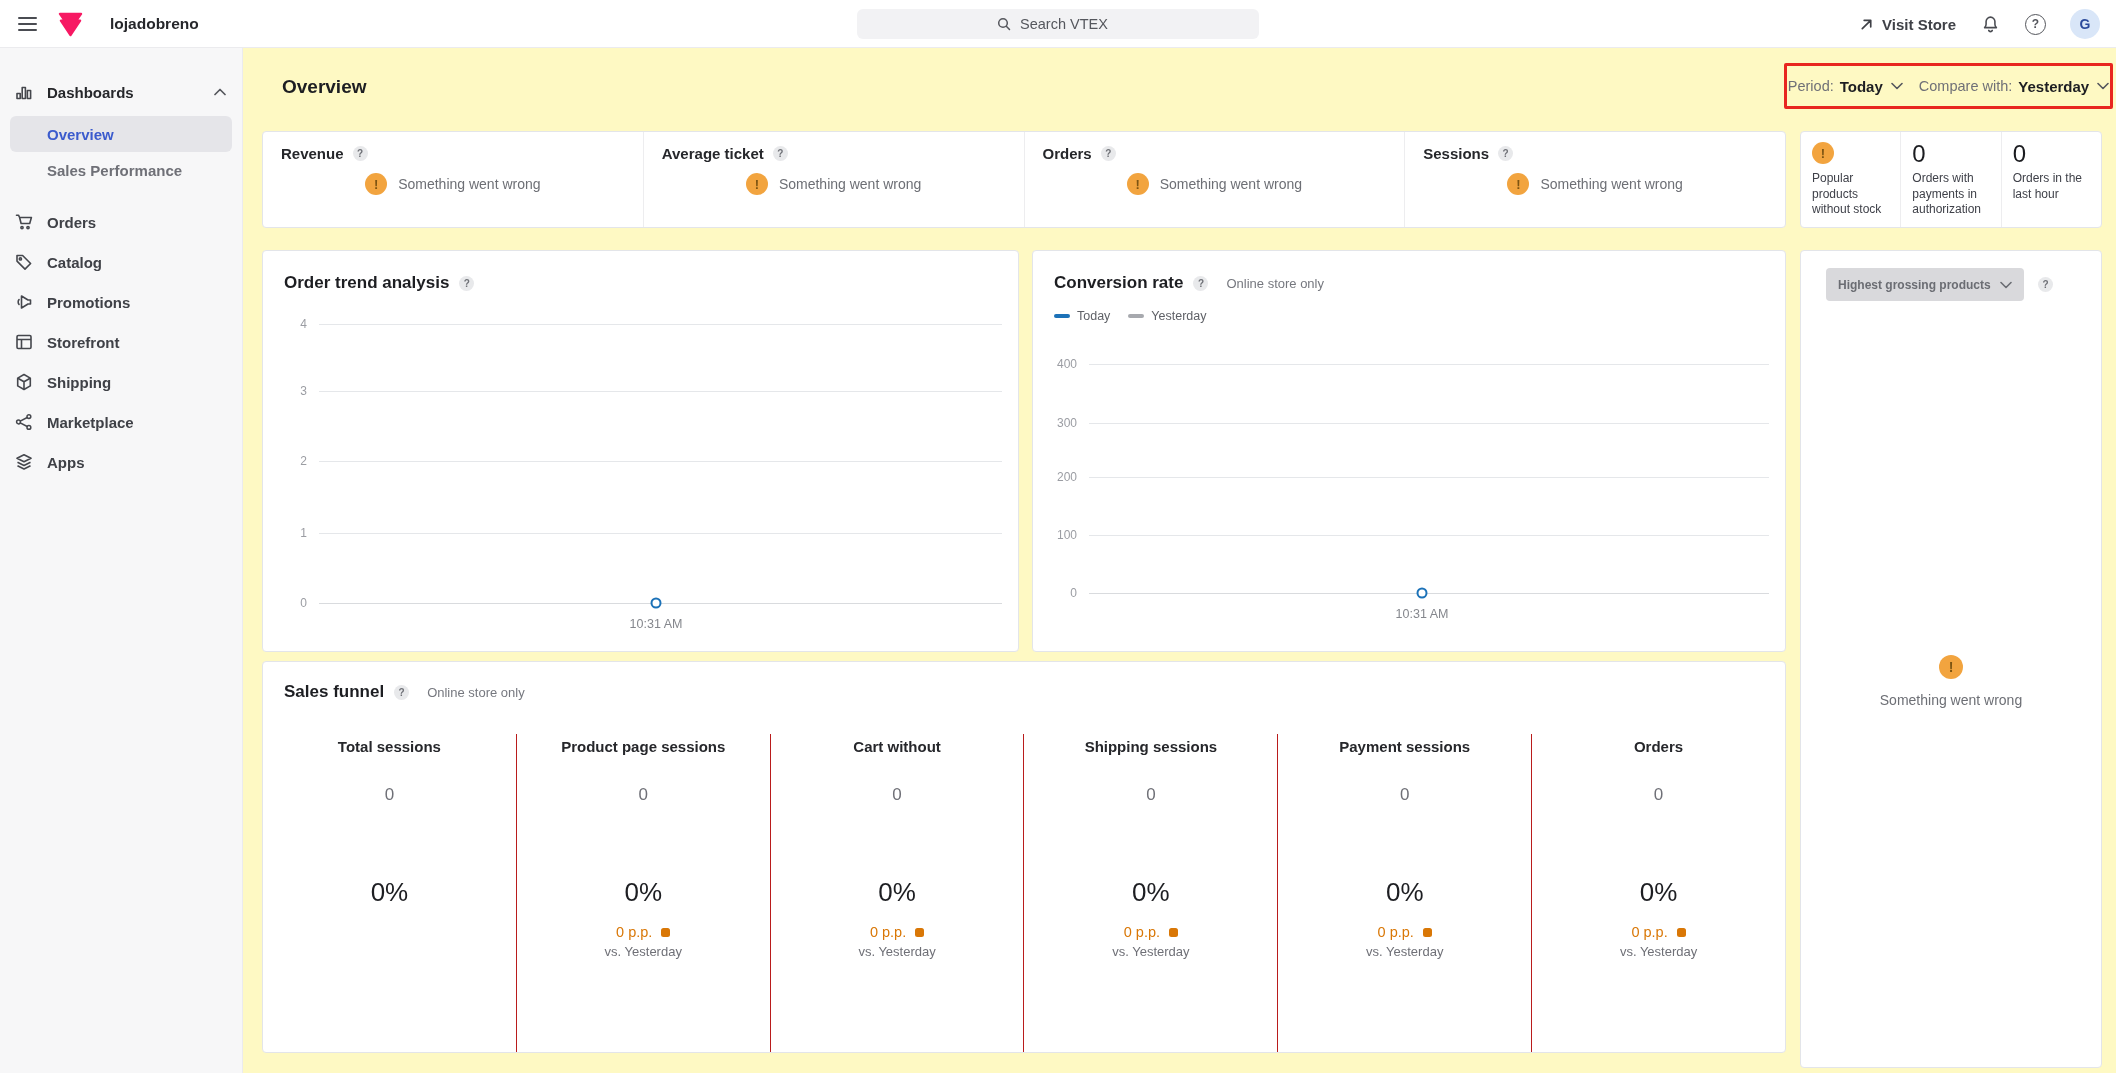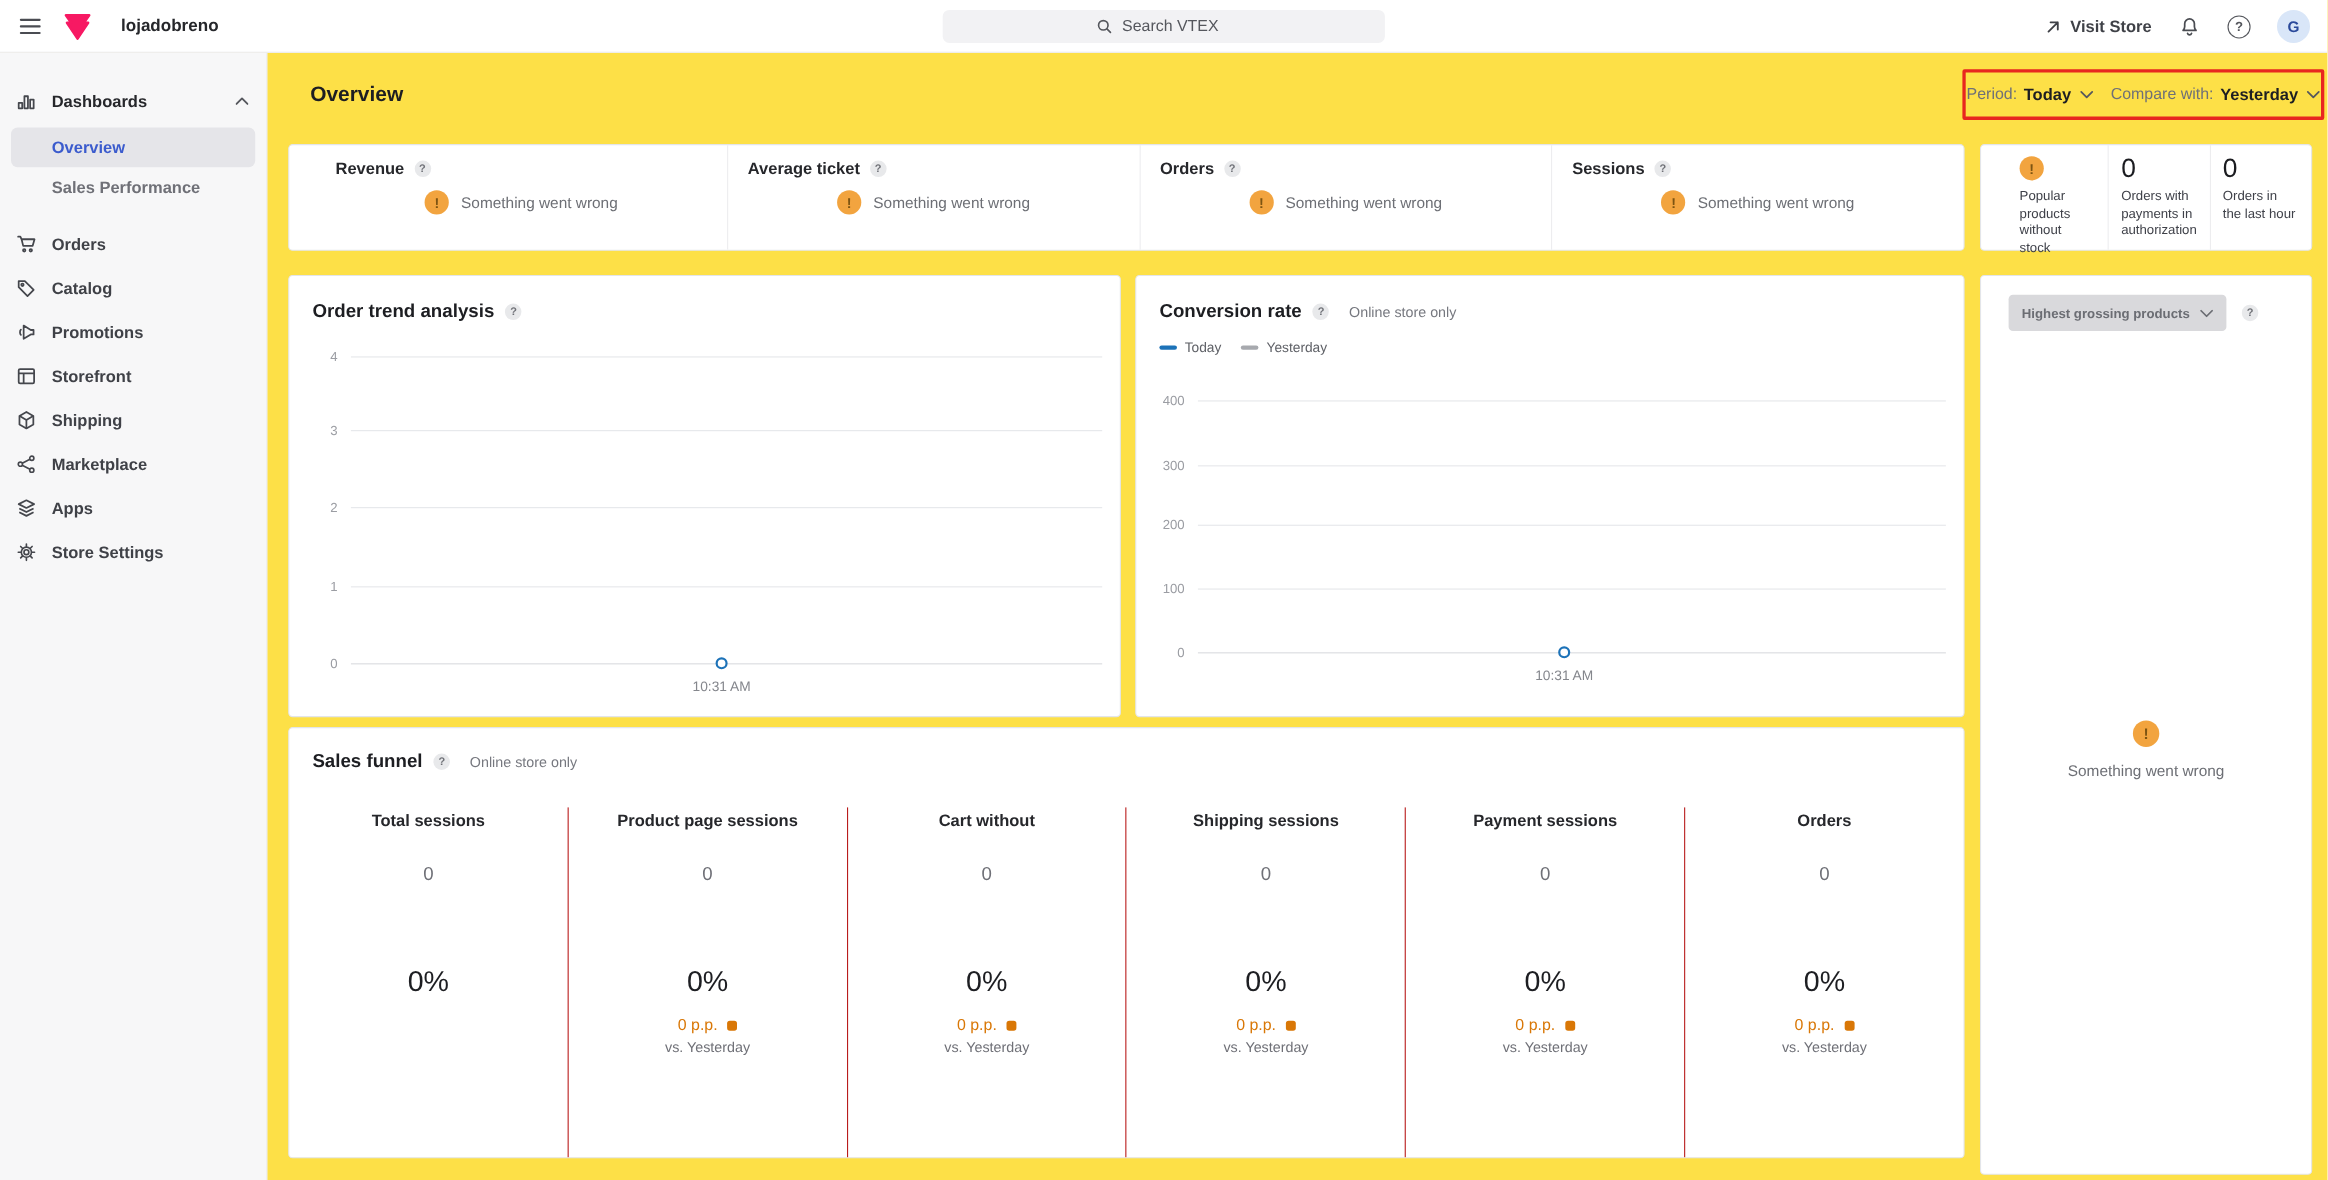--- a/index.html
+++ b/index.html
@@ -1,19 +1,19 @@
 <!DOCTYPE html>
 <html><head>
 <meta charset="utf-8">
 <style>
   * { margin:0; padding:0; box-sizing:border-box; }
   html,body { background:#ffffff; }
   #app {
     position:relative; width:2116px; height:1073px; overflow:hidden;
-    font-family:"Liberation Sans", sans-serif; background:#fde047; color:#26272b;
+    font-family:"Liberation Sans", sans-serif; background:#fef9c3; color:#26272b;
   }
   svg { display:block; }
 
   
   .topbar { position:absolute; top:0; left:0; right:0; height:48px; background:#fff;
             border-bottom:1px solid #ebebee; z-index:10; }
   .topbar-left { position:absolute; left:16px; top:0; height:48px; display:flex; align-items:center; gap:18px; }
   .hamburger { display:flex; flex-direction:column; gap:4px; cursor:pointer; padding:4px 2px; }
   .hamburger span { width:19px; height:2.2px; background:#4a4c52; border-radius:1px; }
   .store-name { font-size:15.5px; font-weight:700; color:#26272b; margin-left:8px; }
@@ -51,21 +51,21 @@
   .page-title { position:absolute; left:282px; top:76px; font-size:19px; font-weight:700; color:#1d1e22; }
   .period-box { position:absolute; left:1784px; top:63px; width:329px; height:46px;
                 border:3px solid #e8261f; border-radius:2px;
                 display:flex; align-items:center; justify-content:center; gap:16px; background:transparent; }
   .period-group { display:flex; align-items:center; gap:6px; cursor:pointer; }
   .period-label { font-size:14.5px; color:#6f7077; }
   .period-value { font-size:15px; font-weight:700; color:#1d1e22; }
   .chev { color:#55575d; margin-left:2px; }
 
   
-  .card { position:absolute; background:#fff; border:1px solid #e3e5e9; border-radius:4px;padding-left:24px; }
+  .card { position:absolute; background:#fff; border:1px solid #e3e5e9; border-radius:4px; }
 
   .stats-group { left:262px; top:131px; width:1524px; height:97px; display:flex; }
   .stat { flex:1; padding:13px 18px; border-left:1px solid #ededef; }
   .stat:first-child { border-left:none; }
   .stat-head { display:flex; align-items:center; gap:9px; }
   .stat-label { font-size:15px; font-weight:600; color:#26272b; }
   .qbadge { width:15px; height:15px; border-radius:50%; background:#e8e9eb; color:#6f7177;
             font-size:10px; font-weight:700; display:inline-flex; align-items:center; justify-content:center; cursor:pointer; flex:none; }
   .stat-err { display:flex; align-items:center; justify-content:center; gap:11px; margin-top:11px; }
   .warn { width:22px; height:22px; border-radius:50%; background:#f2a43f; color:#7d5412;
@@ -229,28 +229,20 @@
         <span class="lbl">Marketplace</span>
       </div>
       <div class="side-item">
         <svg class="side-icon" width="20" height="20" viewBox="0 0 20 20" fill="none" stroke="currentColor" stroke-width="1.6" stroke-linejoin="round">
           <path d="M10 2.8L17 6.3 10 9.8 3 6.3z"></path>
             <path d="M3.5 10.2L10 13.5l6.5-3.3"></path>
             <path d="M3.5 13.7L10 17l6.5-3.3"></path>
         </svg>
         <span class="lbl">Apps</span>
       </div>
-      <div class="side-item">
-        <svg class="side-icon" width="20" height="20" viewBox="0 0 20 20" fill="none" stroke="currentColor" stroke-width="1.5" stroke-linecap="round">
-          <circle cx="10" cy="10" r="2.2"></circle>
-            <circle cx="10" cy="10" r="4.6"></circle>
-          <path d="M10 2.6v2.3M10 15.1v2.3M2.6 10h2.3M15.1 10h2.3M4.8 4.8l1.6 1.6M13.6 13.6l1.6 1.6M15.2 4.8l-1.6 1.6M6.4 13.6l-1.6 1.6"></path>
-        </svg>
-        <span class="lbl">Store Settings</span>
-      </div>
     </div>
   </div>
 
   <div class="page-title">Overview</div>
 
   <div class="period-box">
     <div class="period-group">
       <span class="period-label">Period:</span>
       <span class="period-value">Today</span>
       <svg class="chev" width="12" height="8" viewBox="0 0 12 8" fill="none" stroke="currentColor" stroke-width="1.6" stroke-linecap="round" stroke-linejoin="round">

